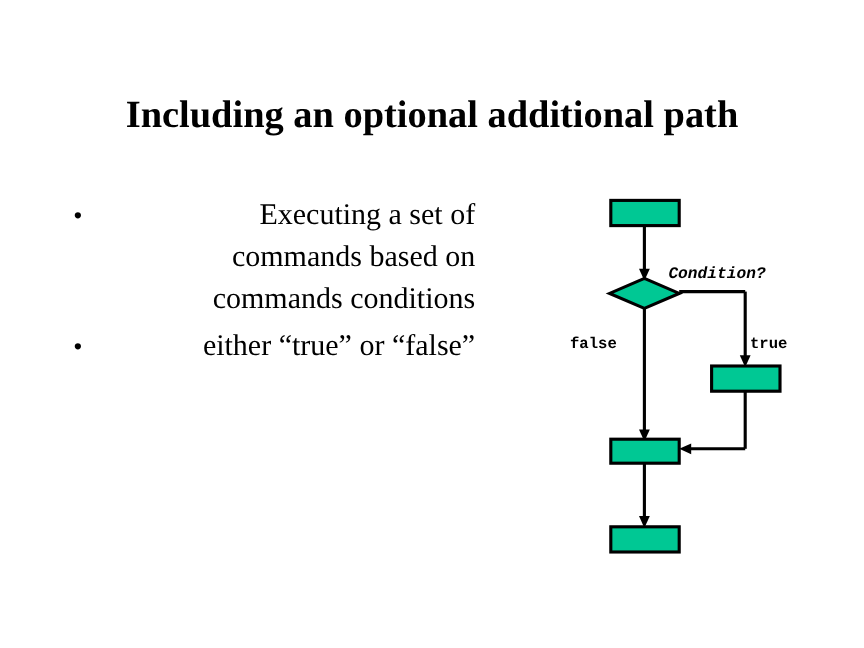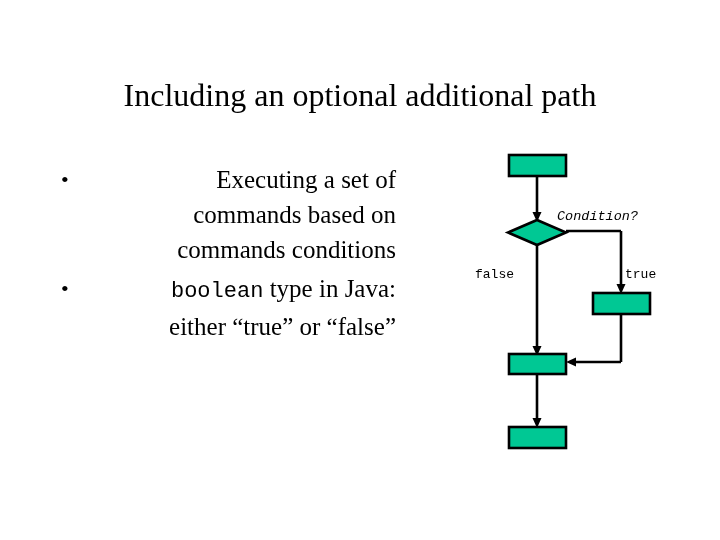--- a/index.html
+++ b/index.html
@@ -19,21 +19,21 @@
 
   
   #slide-title {
     position: absolute;
     left: 0;
     top: 76px;
     width: 720px;
     text-align: center;
     font-family: "Liberation Serif", serif;
     font-size: 32px;
-    font-weight: normal;
+    font-weight: bold;
     line-height: 38px;
     color: #000000;
     white-space: nowrap;
   }
 
   
   #body-list {
     position: absolute;
     left: 56px;
     top: 162px;
@@ -65,23 +65,24 @@
   }
   .mono-inline {
     font-family: "Liberation Mono", monospace;
     font-size: 22px;
   }
 
   
   #flowchart {
     position: absolute;
     left: 440px;
-    top: 140px;
+    top: 152px;
     width: 270px;
     height: 330px;
+    font-weight: bold;
   }
   #flowchart svg {
     display: block;
   }
   .fc-label {
     font-family: "Liberation Mono", monospace;
     font-size: 13px;
     fill: #000000;
   }
   .fc-label-italic {
@@ -102,21 +103,20 @@
 
     <li class="bullet-item">
       <span class="bullet-marker">•</span>
       <span class="bullet-text">Executing a set of</span>
       <span class="bullet-text">commands based on</span>
       <span class="bullet-text">commands conditions</span>
     </li>
 
     <li class="bullet-item">
       <span class="bullet-marker">•</span>
-      <span class="bullet-text"><span class="mono-inline">boolean</span><span> type in Java:</span></span>
       <span class="bullet-text">either “true” or “false”</span>
     </li>
 
   </ul>
 
   <div id="flowchart">
     <svg width="270" height="330" viewBox="0 0 270 330" xmlns="http://www.w3.org/2000/svg">
 
       <g>
 

